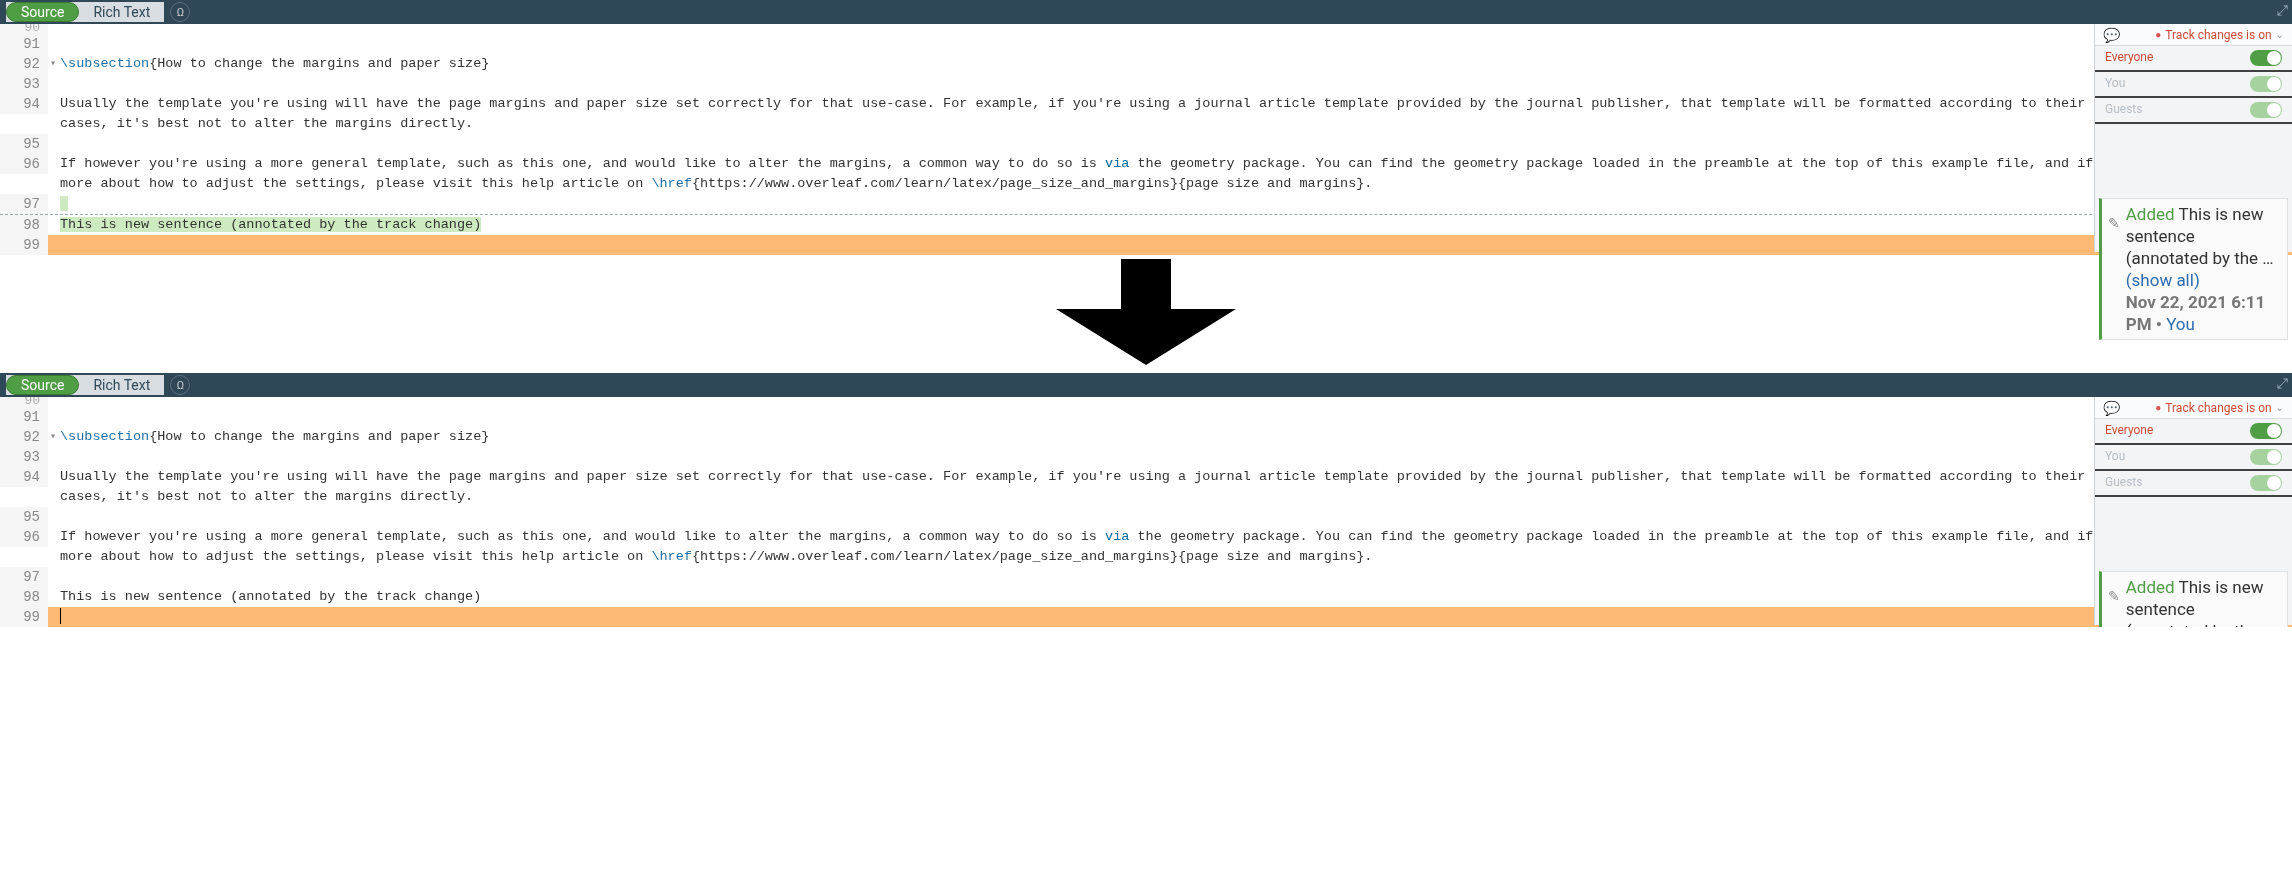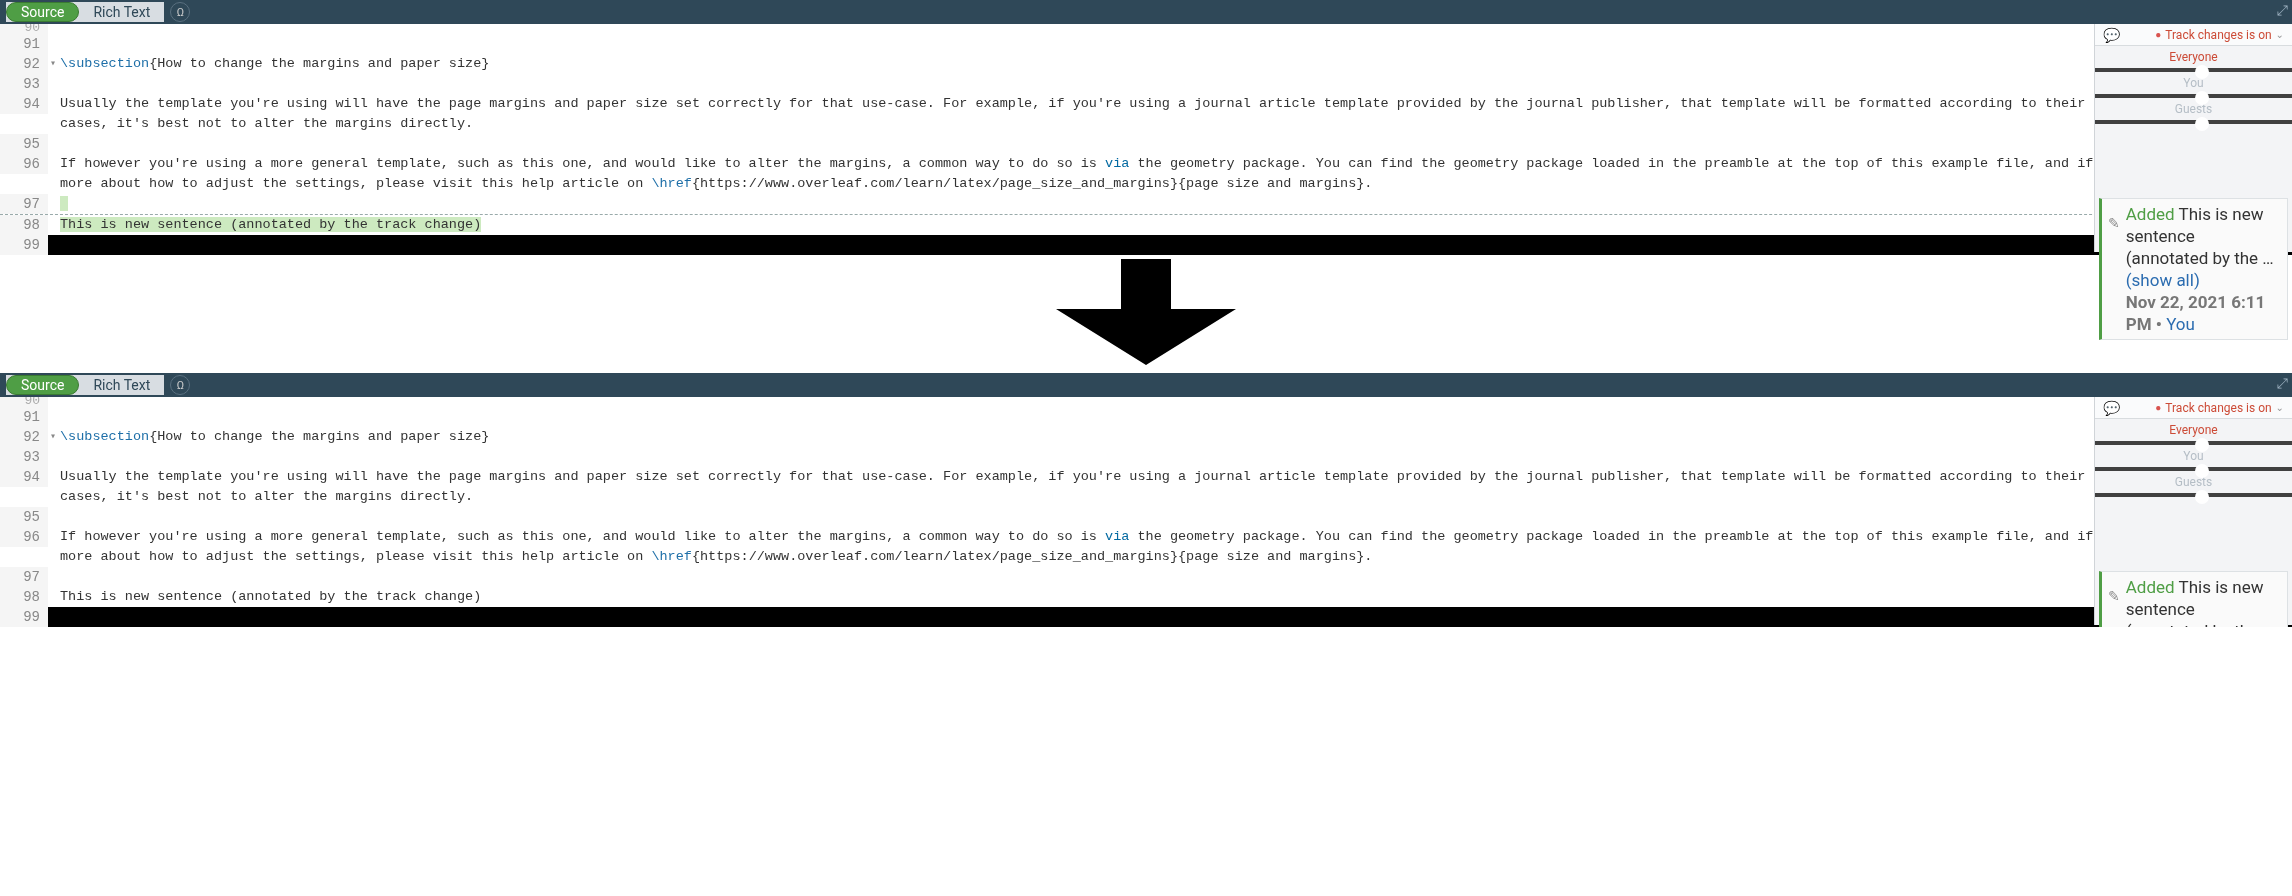--- a/index.html
+++ b/index.html
@@ -104,21 +104,21 @@
     color: #333;
     white-space: pre-wrap;
     word-break: break-word;
   }
   .kw { color: #1e6fa8; }
   .kw2 { color: #0369a1; }
   .hl-ins {
     background: #cdeac0;
     display: inline;
   }
-  .active-line { background: #000000; }
+  .active-line { background: #fdba74; }
   .dashed-sep {
     border-top: 1px dashed #9aa;
     margin-left: 0;
   }
   
   .tc-panel {
     position: absolute;
     right: 0;
     top: 0;
     width: 198px;
@@ -140,26 +140,25 @@
     display: flex;
     align-items: center;
     gap: 4px;
     color: #cc4b37;
     font-size: 12px;
   }
   .tc-status .dot { color: #d9534f; font-size: 10px; }
   .tc-status .arrow { color: #999; font-size: 10px; }
   .tc-row {
     display: flex;
-    align-items: center;
+    align-items: flex-start;
     justify-content: space-between;
     padding: 4px 10px;
-    border-bottom: 4px solid #404040;
+    border-bottom: 2px solid #404040;
     height: 26px;
-    flex-direction: column;
   }
   .tc-row .lbl-on { color: #cc4b37; }
   .tc-row .lbl-off { color: #b5bec6; }
   .toggle {
     width: 32px;
     height: 16px;
     border-radius: 8px;
     position: relative;
     background: #c8d0d6;
   }

